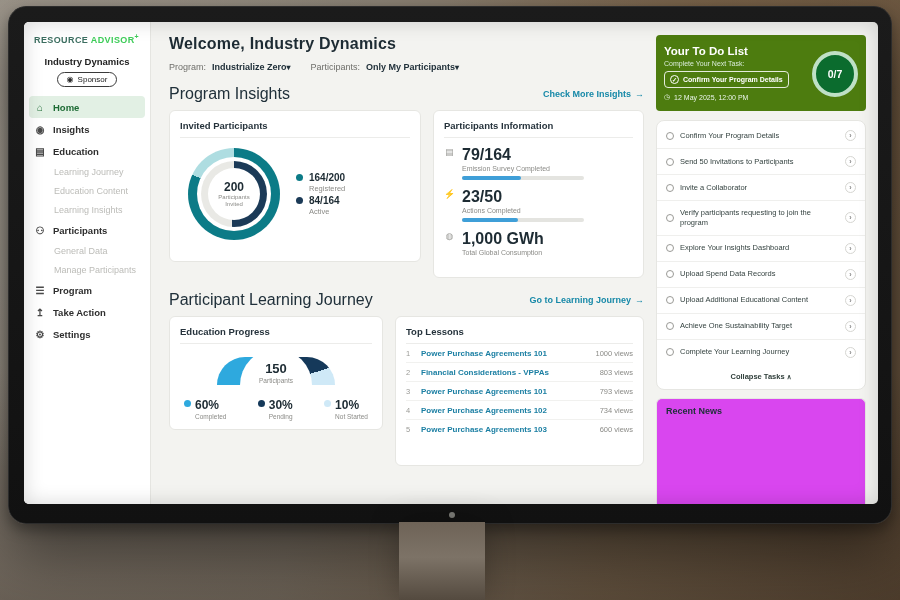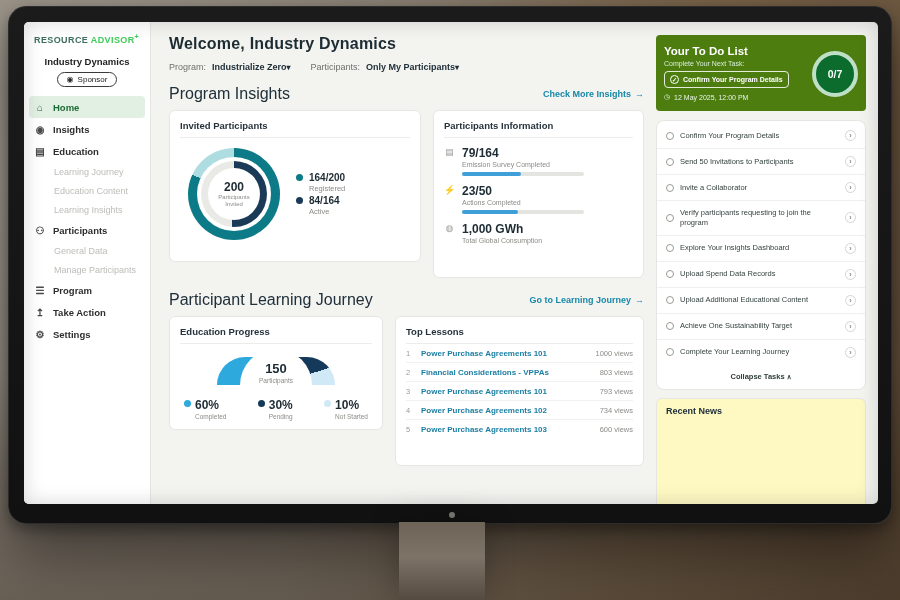--- a/index.html
+++ b/index.html
@@ -71,21 +71,21 @@
   .dot { width:7px; height:7px; border-radius:50%; margin-top:2px; flex-shrink:0; }
   .dot-teal { background:#0c7b87; } .dot-navy { background:#1b3a57; }
   .dot-blue { background:#2ea9de; } .dot-darknavy { background:#15395a; } .dot-pale { background:#cfe9f7; }
   .lg-val { font-size:10px; font-weight:bold; color:#1d2b33; }
   .lg-lab { font-size:7.5px; color:#8b8b87; margin-top:1px; }
 
   
   .card-b { flex:1; height:168px; }
   .stat { display:flex; gap:7px; margin-top:8px; }
   .stat-ic { font-size:9px; color:#9a9a96; width:11px; text-align:center; margin-top:1px; }
-  .stat-val { font-size:12px; font-weight:bold; color:#1d2b33; }
+  .stat-val { font-size:16px; font-weight:bold; color:#1d2b33; }
   .stat-lab { font-size:7px; color:#8b8b87; margin-top:1px; }
   .pbar { width:122px; height:4px; background:#e4e4e0; border-radius:2px; margin-top:4px; }
   .pfill { height:100%; background:#3f9fd8; border-radius:2px; }
 
   
   .card-c { width:214px; height:114px; display:flex; flex-direction:column; }
   .gauge { position:relative; width:118px; height:59px; margin:13px auto 0; }
   .g-arc { position:absolute; inset:0; border-radius:118px 118px 0 0;
     background:conic-gradient(from 270deg at 50% 100%, #2ea9de 0deg 108deg, #15395a 108deg 162deg, #cfe9f7 162deg 180deg); }
   .g-hole { position:absolute; left:50%; bottom:0; transform:translateX(-50%); width:72px; height:36px;
@@ -120,21 +120,21 @@
     display:flex; align-items:center; justify-content:center; font-size:10.5px; font-weight:bold;
     flex-shrink:0; align-self:flex-start; margin-top:6px; }
   .tasks { background:#fff; border:1px solid #e6e6e2; border-radius:8px; margin-top:9px; padding:2px 0; }
   .task { display:flex; align-items:center; gap:6px; padding:7px 9px; border-bottom:1px solid #efefed; cursor:pointer; }
   .t-circle { width:8px; height:8px; border:1px solid #9a9a96; border-radius:50%; flex-shrink:0; }
   .t-label { font-size:7.5px; color:#33413f; flex:1; line-height:1.3; }
   .t-chev { width:11px; height:11px; border:1px solid #d6d6d2; border-radius:50%; font-size:7px; color:#555;
     display:flex; align-items:center; justify-content:center; flex-shrink:0; }
   .collapse { text-align:center; font-size:7.5px; font-weight:bold; color:#2f3e3a; padding:7px 0 6px; cursor:pointer; }
   .c-up { font-size:6.5px; }
-  .recent-news { background:#fef9c3; border:1px solid #e6e6e2; border-bottom:none; border-radius:6px 6px 0 0;
+  .recent-news { background:#d946ef; border:1px solid #e6e6e2; border-bottom:none; border-radius:6px 6px 0 0;
     margin-top:8px; padding:7px 9px; font-size:9px; font-weight:bold; color:#20303a; flex:1; }
 </style>
 </head>
 <body>
 
 <div class="monitor">
   <div class="screen">
 
     <aside class="sidebar">
       <div class="logo">

